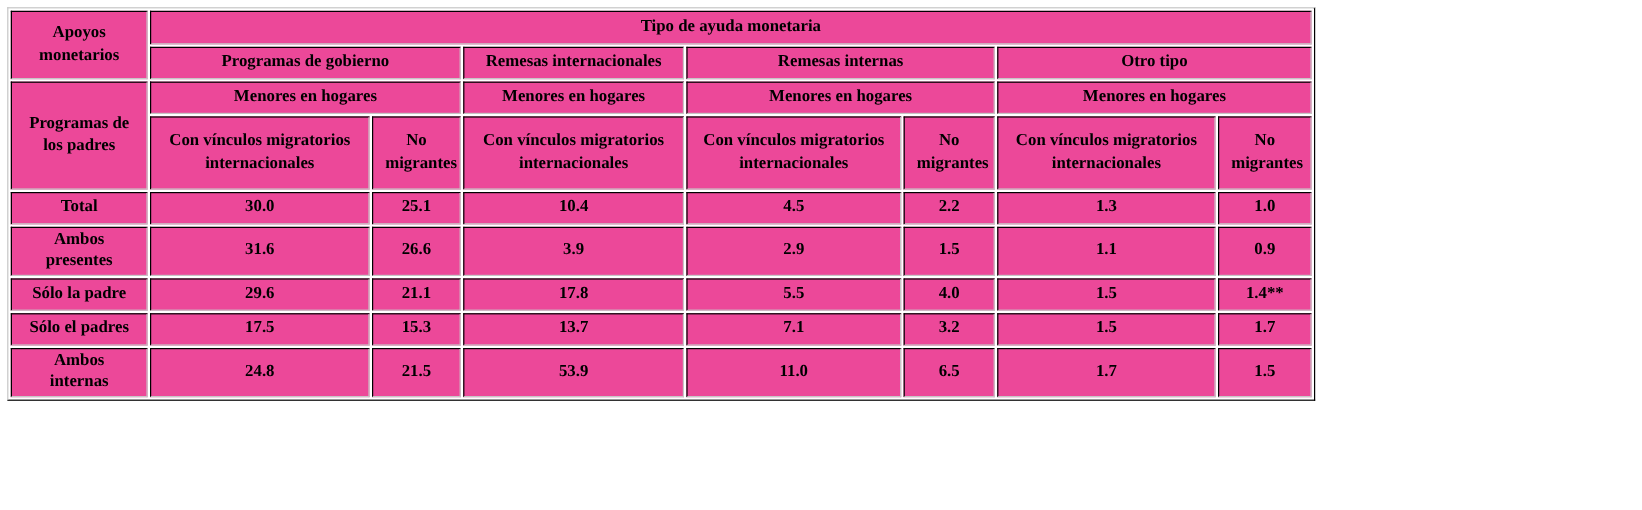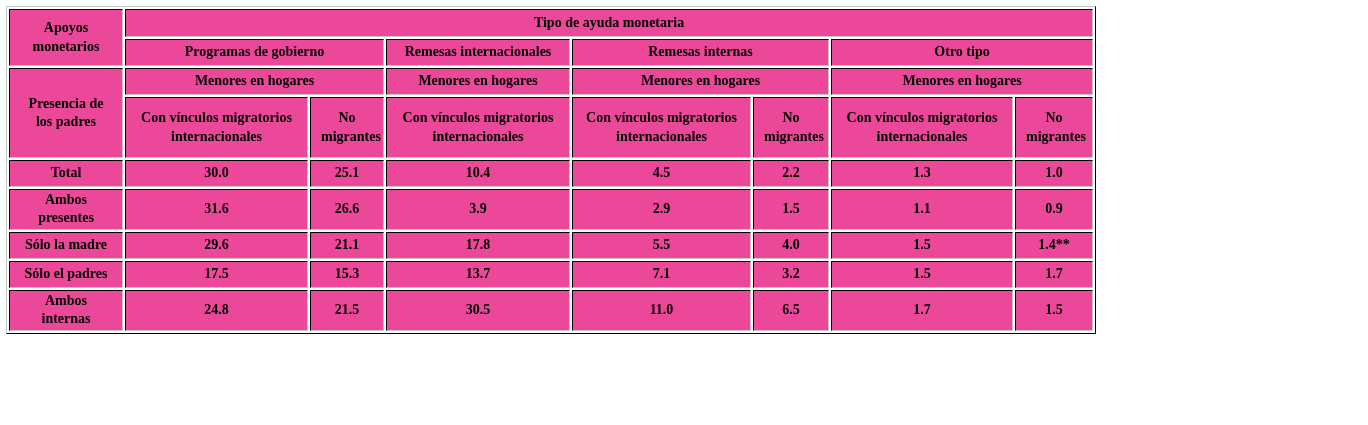--- a/index.html
+++ b/index.html
@@ -77,21 +77,21 @@
     </tr>
 
     <tr class="r-head2">
       <td colspan="2">Programas de gobierno</td>
       <td>Remesas internacionales</td>
       <td colspan="2">Remesas internas</td>
       <td colspan="2">Otro tipo</td>
     </tr>
 
     <tr class="r-head3">
-      <td rowspan="2">Presencia de los padres</td>
+      <td rowspan="2">Programas de los padres</td>
       <td colspan="2">Menores en hogares</td>
       <td>Menores en hogares</td>
       <td colspan="2">Menores en hogares</td>
       <td colspan="2">Menores en hogares</td>
     </tr>
 
     <tr class="r-head4">
       <td>Con vínculos migratorios internacionales</td>
       <td>No migrantes</td>
       <td>Con vínculos migratorios internacionales</td>
@@ -117,21 +117,21 @@
       <td>31.6</td>
       <td>26.6</td>
       <td>3.9</td>
       <td>2.9</td>
       <td>1.5</td>
       <td>1.1</td>
       <td>0.9</td>
     </tr>
 
     <tr class="r-data">
-      <td>Sólo la madre</td>
+      <td>Sólo la padre</td>
       <td>29.6</td>
       <td>21.1</td>
       <td>17.8</td>
       <td>5.5</td>
       <td>4.0</td>
       <td>1.5</td>
       <td>1.4**</td>
     </tr>
 
     <tr class="r-data">
@@ -142,21 +142,21 @@
       <td>7.1</td>
       <td>3.2</td>
       <td>1.5</td>
       <td>1.7</td>
     </tr>
 
     <tr class="r-data">
       <td>Ambos internas</td>
       <td>24.8</td>
       <td>21.5</td>
-      <td>30.5</td>
+      <td>53.9</td>
       <td>11.0</td>
       <td>6.5</td>
       <td>1.7</td>
       <td>1.5</td>
     </tr>
   </tbody>
     </table>
 </div>
 
 </body></html>

